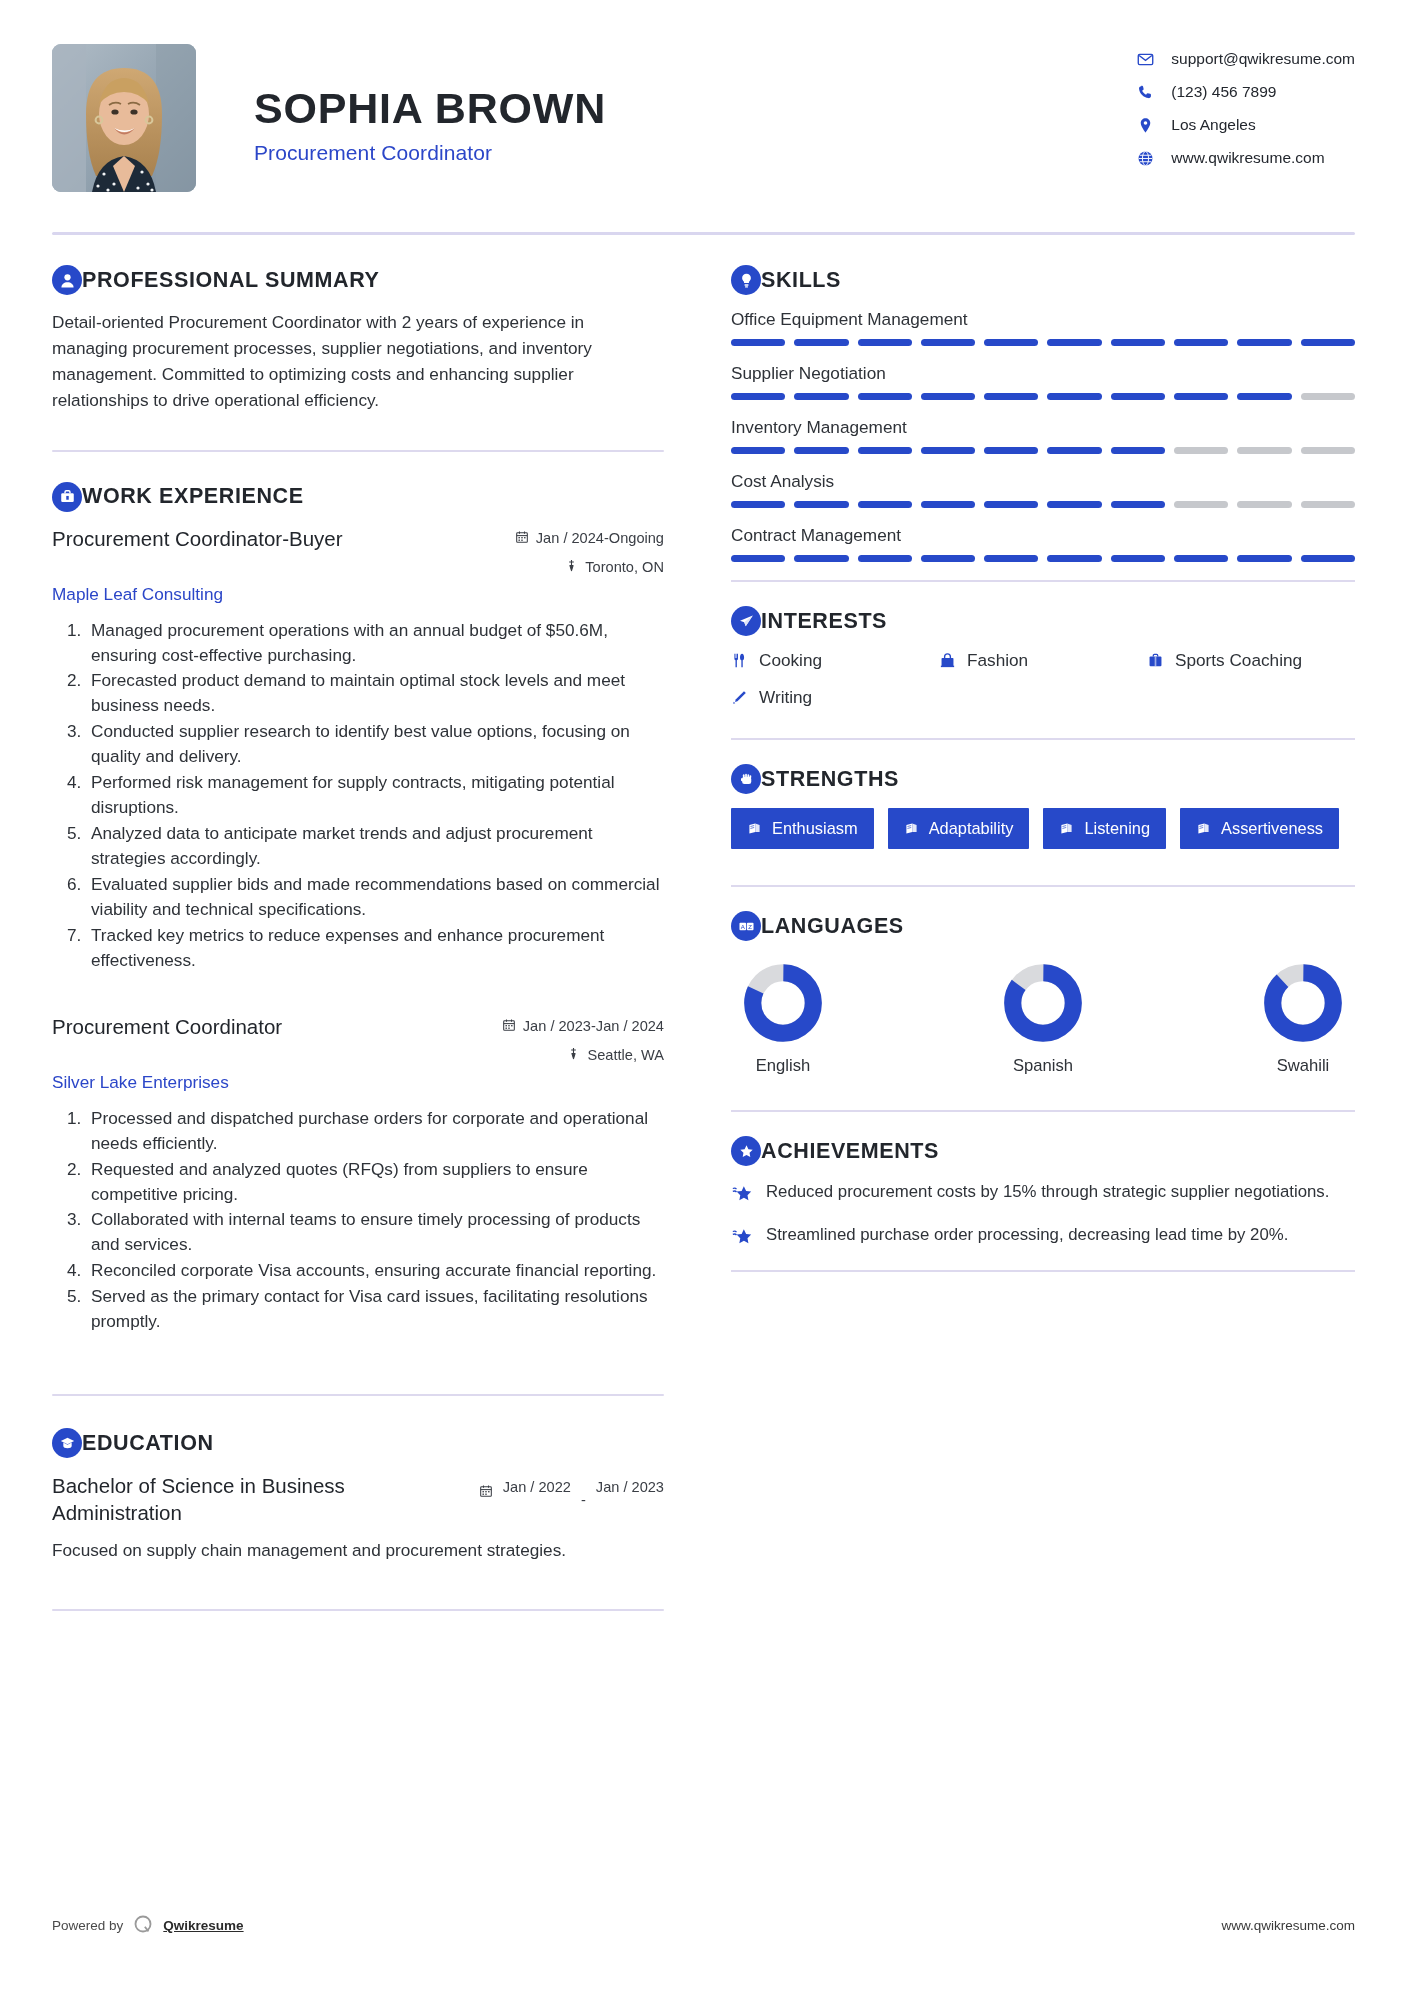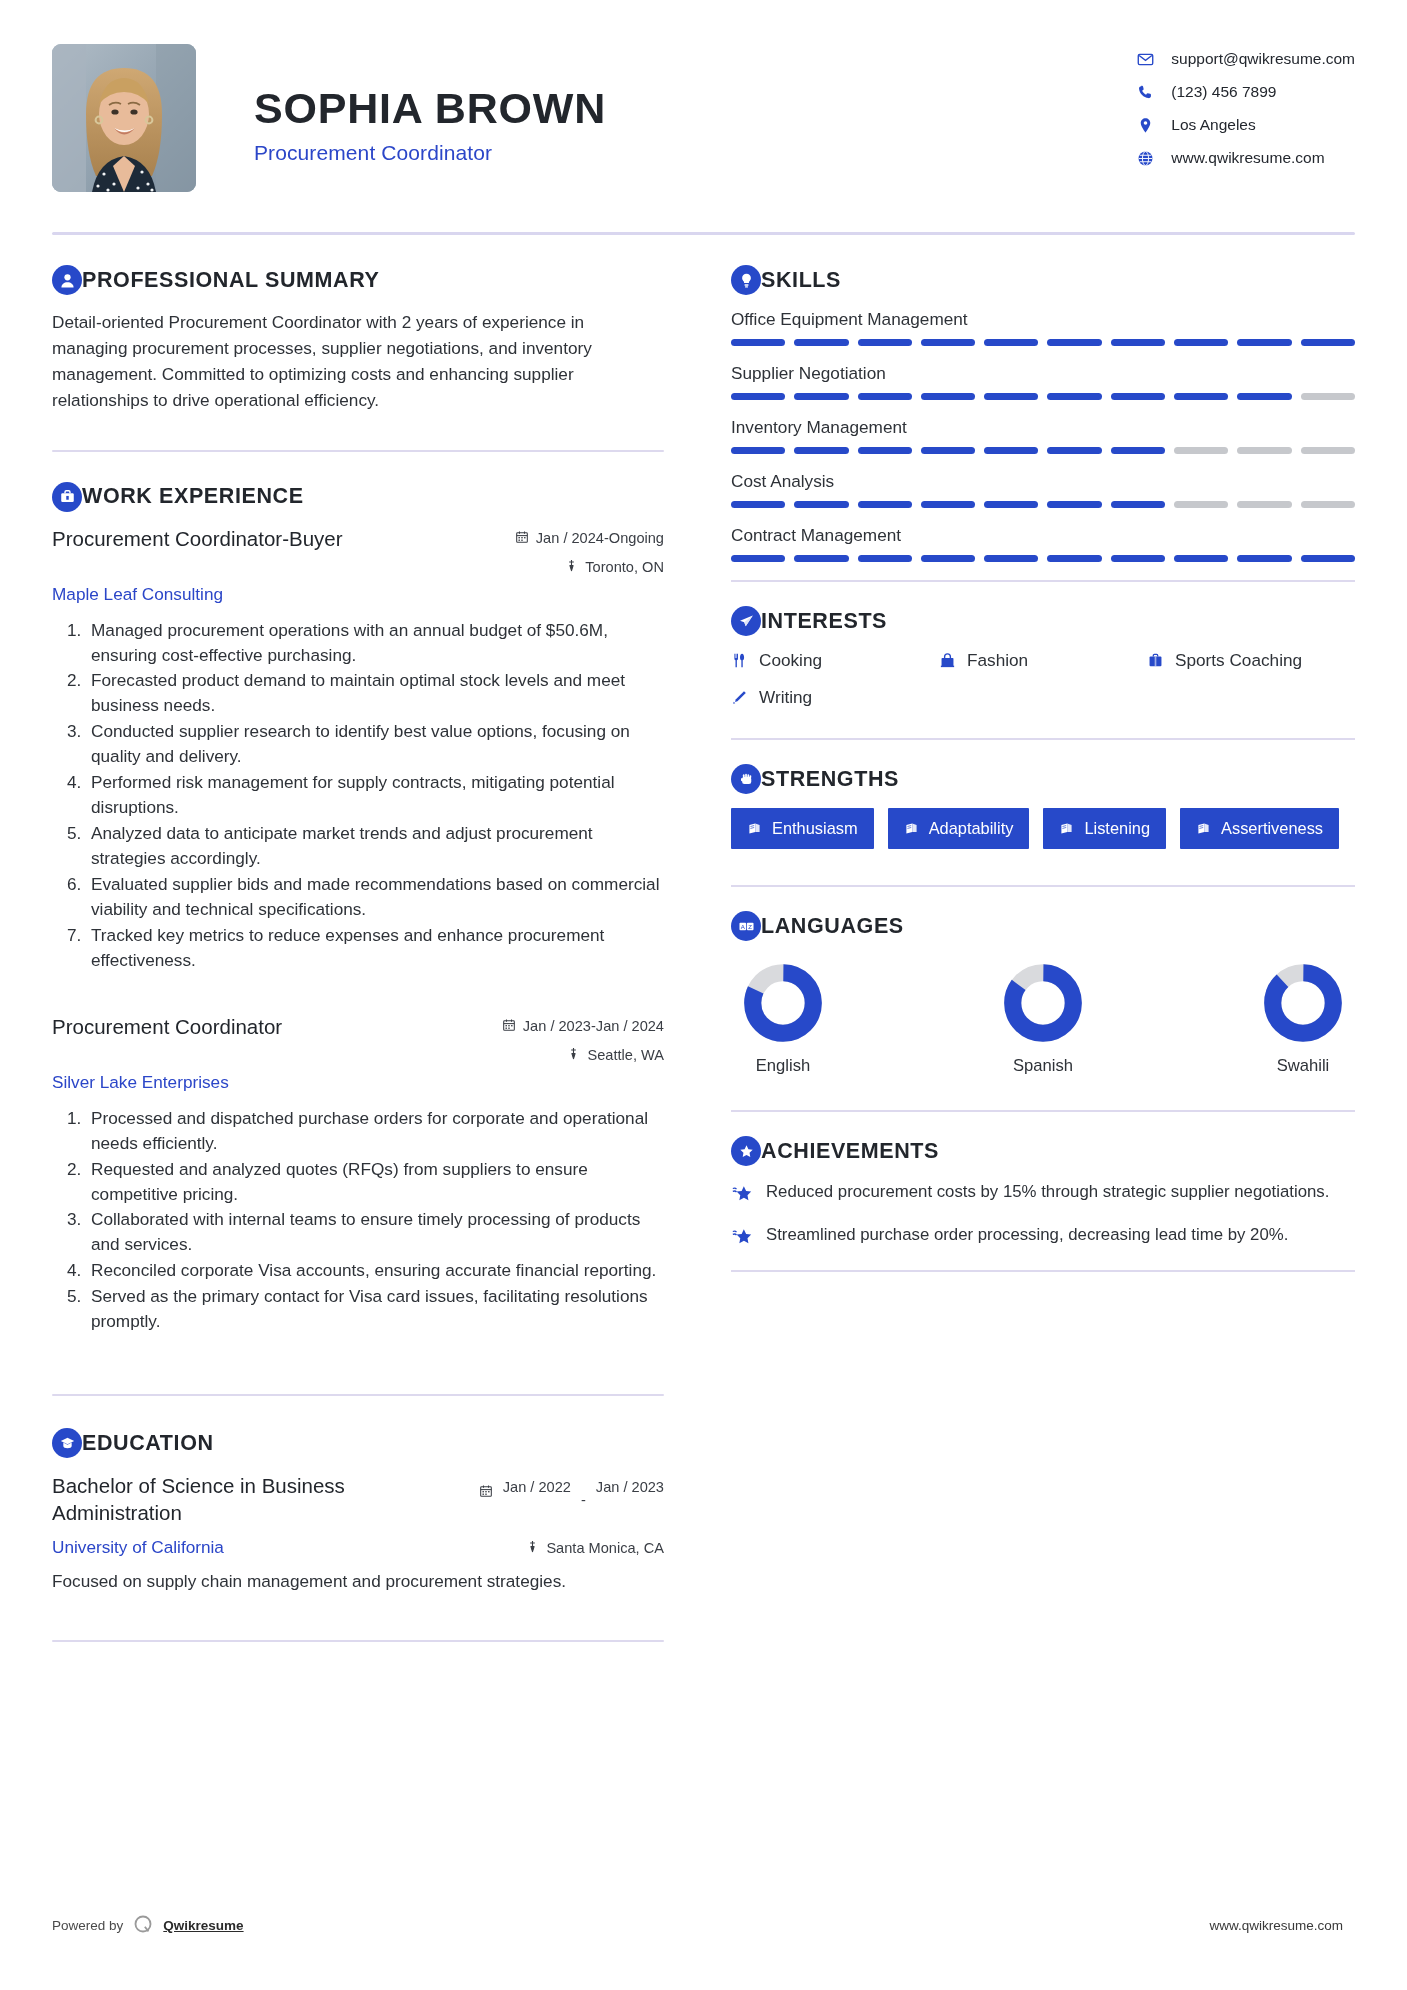--- a/index.html
+++ b/index.html
@@ -93,21 +93,21 @@
   .lang svg { display: block; margin: 0 auto; }
   .lang-name { font-size: 16.6px; color: #2e3238; margin-top: 13px; }
 
   
   .ach { display: flex; gap: 13px; margin-bottom: 18px; align-items: flex-start; }
   .ach svg { display: block; flex: 0 0 auto; margin-top: 3px; }
   .ach-text { font-size: 16.8px; line-height: 1.43; color: #2e3238; }
   .rsep { height: 2px; background: #ddd9ee; margin: 26px 0 24px 0; }
 
   
-  .footer { position: absolute; left: 52px; right: 64px; bottom: 52px;
+  .footer { position: absolute; left: 52px; right: 52px; bottom: 52px;
             display: flex; align-items: center; justify-content: space-between; }
   .powered { display: flex; align-items: center; gap: 9px; font-size: 13.5px; color: #4a4a4a; }
   .powered .brand { text-decoration: underline; color: #2b2b2b; font-weight: 600; }
   .foot-url { font-size: 13.5px; color: #3a3a3a; }
 </style>
 </head>
 <body>
 
 <div class="page">
 
@@ -345,31 +345,20 @@
                     <rect x="5" y="13.6" width="2" height="2"></rect>
                     <rect x="9" y="13.6" width="2" height="2"></rect>
                   </g>
                 </svg>
             </span>
             <span class="edu-date-col">Jan / 2022</span>
             <span style="padding-top:14px;color:#3a3e45;">-</span>
             <span class="edu-date-col">Jan / 2023</span>
           </div>
         </div>
-        <div style="display:flex;justify-content:space-between;align-items:baseline;">
-          <div class="edu-school">University of California</div>
-          <div class="meta-row">
-            <span>
-              <svg width="13" height="13" viewBox="0 0 20 20">
-                  <path d="M10 1.4v8.6M6.4 4.6h7.2M7.6 10h4.8l-2.4 8z" stroke="#3a3e45" stroke-width="1.7" fill="#3a3e45" stroke-linejoin="round"></path>
-                </svg>
-            </span>
-            <span>Santa Monica, CA</span>
-          </div>
-        </div>
         <div class="edu-desc">Focused on supply chain management and procurement strategies.</div>
       </div>
 
       <div class="rule thin" style="margin-top:46px;"></div>
     </div>
 
     <div class="right">
 
       <div class="sec-head">
         <span class="sec-ico">

